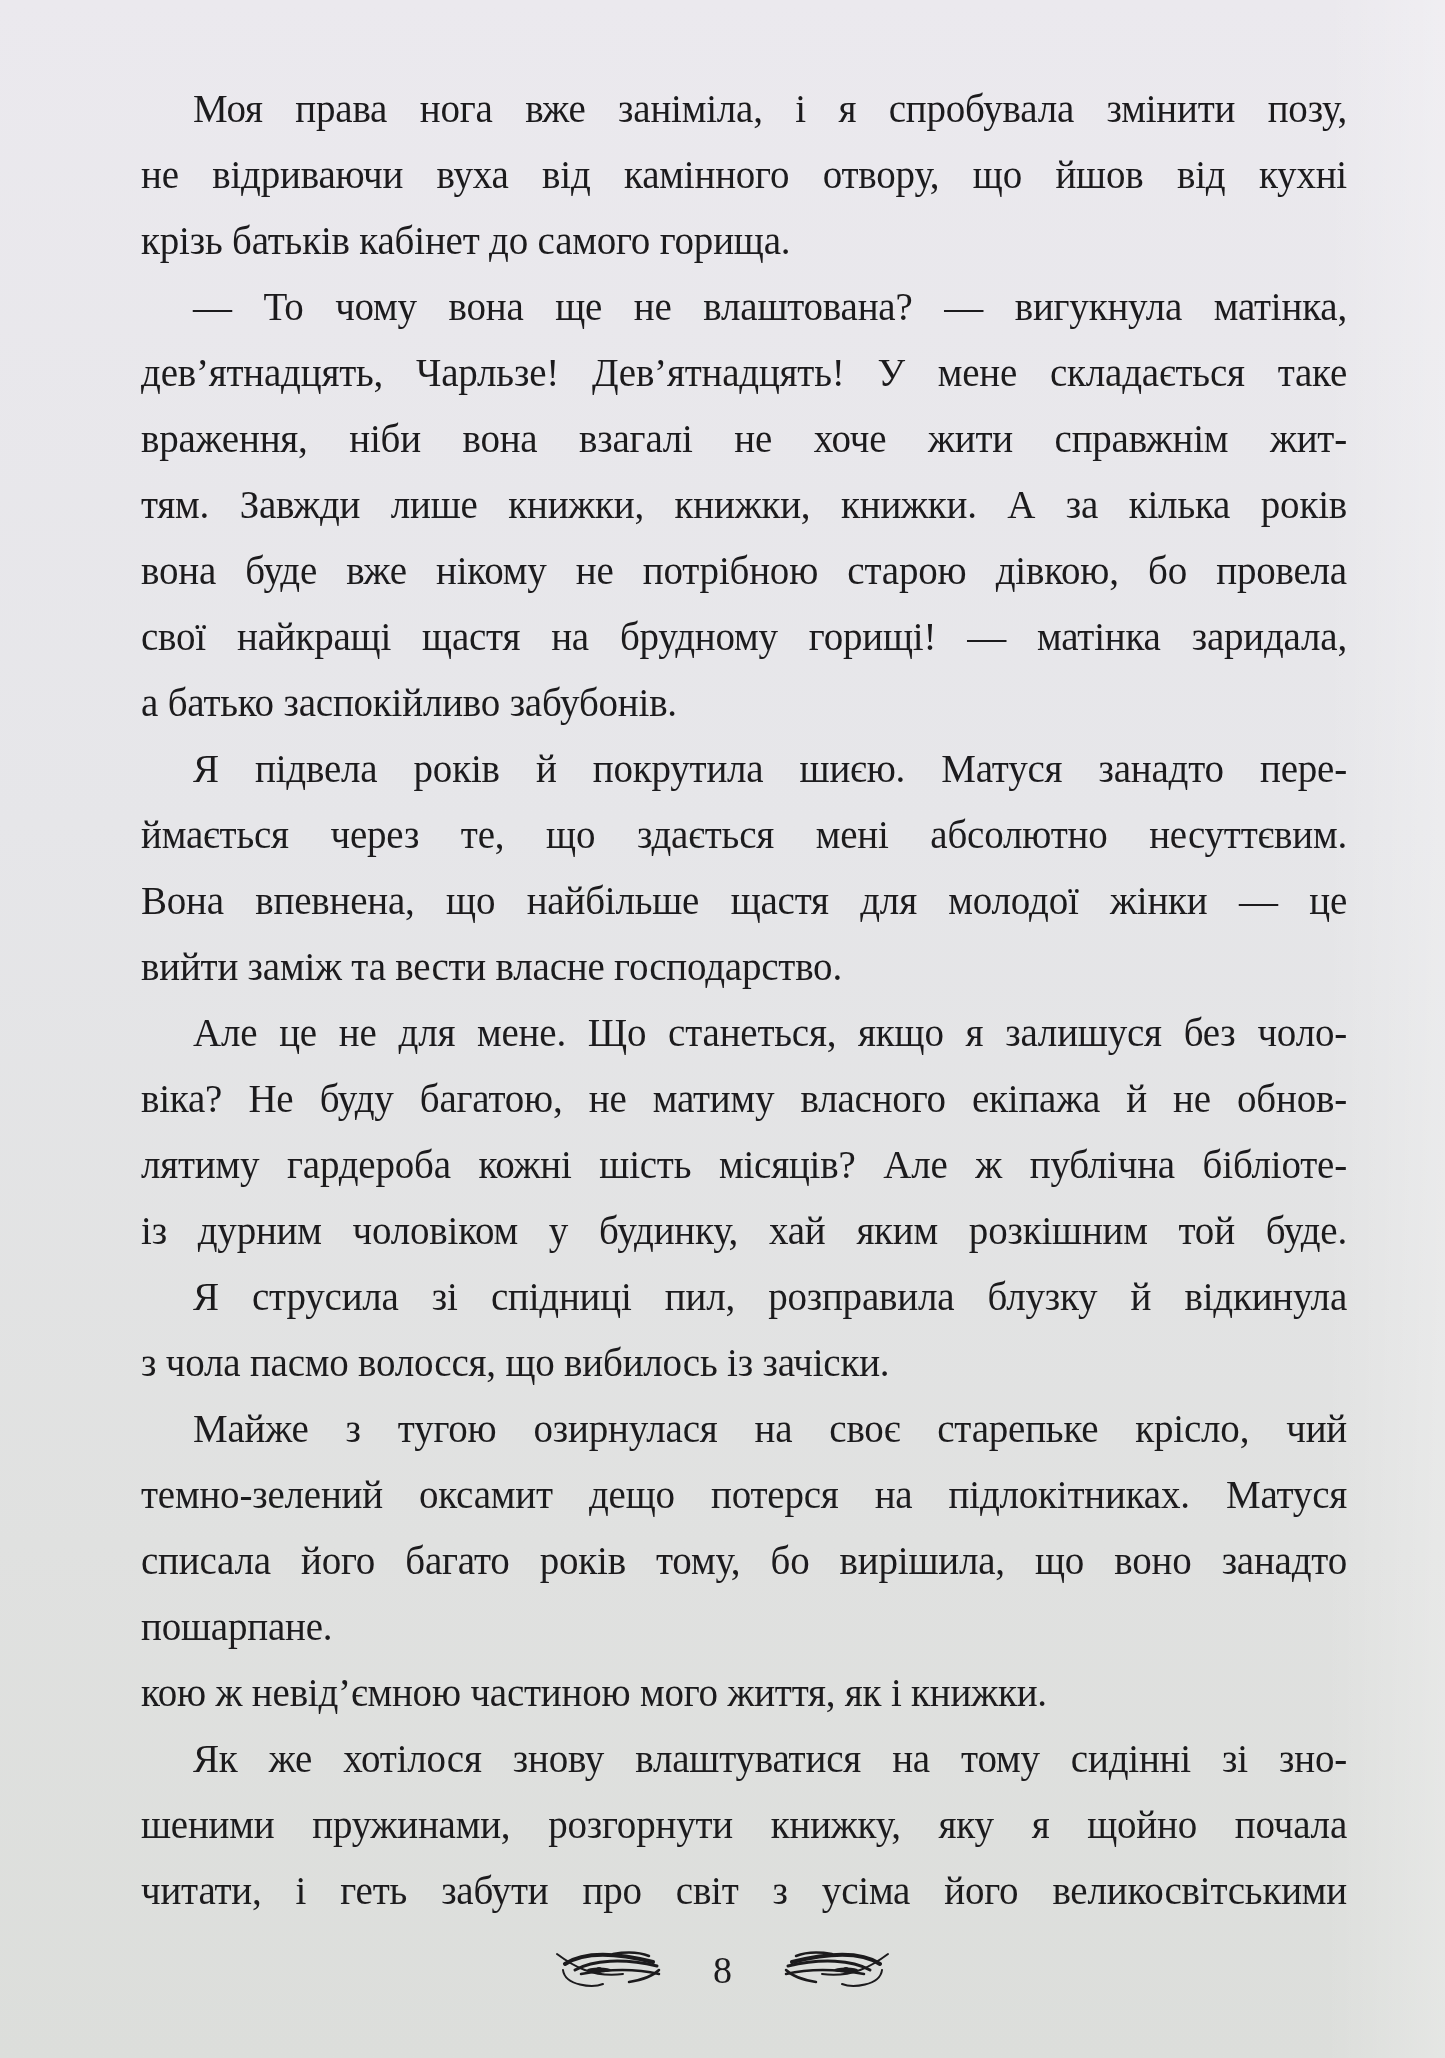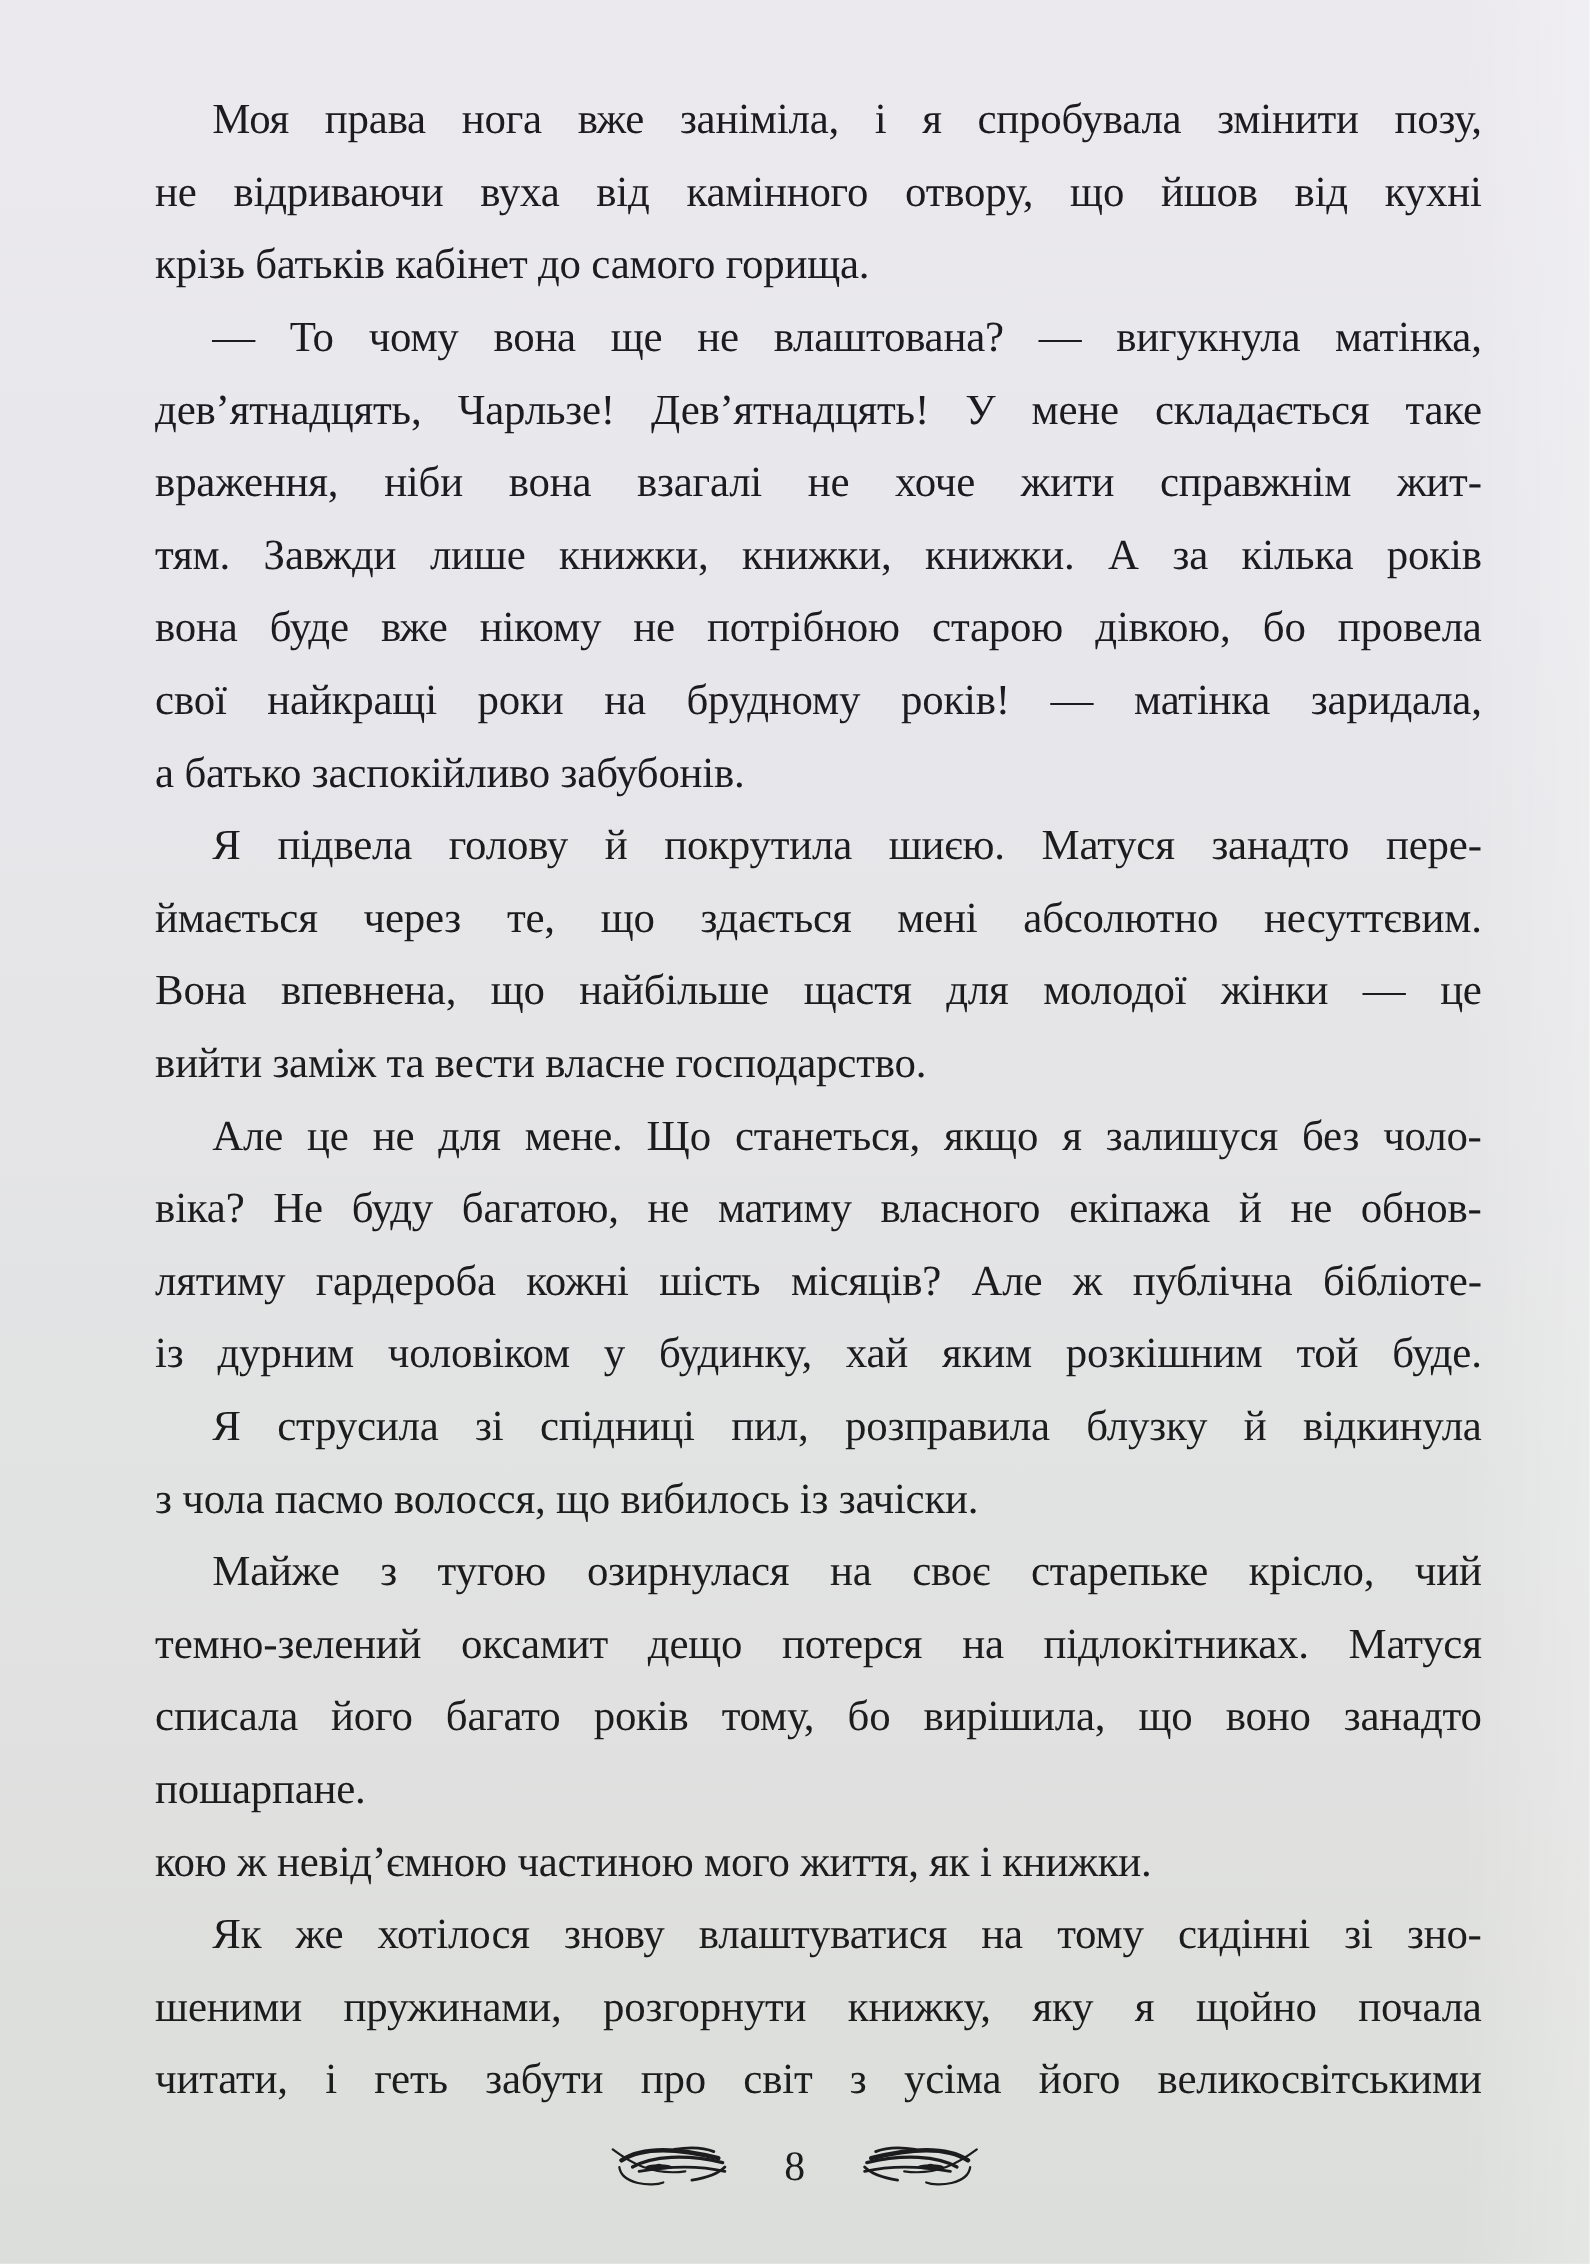--- a/index.html
+++ b/index.html
@@ -77,26 +77,26 @@
     <span class="line">не відриваючи вуха від камінного отвору, що йшов від кухні</span>
     <span class="line last">крізь батьків кабінет до самого горища.</span>
   </div>
 
   <div>
     <span class="line indent">— То чому вона ще не влаштована? — вигукнула матінка,</span>
     <span class="line">дев’ятнадцять, Чарльзе! Дев’ятнадцять! У мене складається таке</span>
     <span class="line">враження, ніби вона взагалі не хоче жити справжнім жит-</span>
     <span class="line">тям. Завжди лише книжки, книжки, книжки. А за кілька років</span>
     <span class="line">вона буде вже нікому не потрібною старою дівкою, бо провела</span>
-    <span class="line">свої найкращі роки на брудному років! — матінка заридала,</span>
+    <span class="line">свої найкращі щастя на брудному горищі! — матінка заридала,</span>
     <span class="line last">а батько заспокійливо забубонів.</span>
   </div>
 
   <div>
-    <span class="line indent">Я підвела голову й покрутила шиєю. Матуся занадто пере-</span>
+    <span class="line indent">Я підвела років й покрутила шиєю. Матуся занадто пере-</span>
     <span class="line">ймається через те, що здається мені абсолютно несуттєвим.</span>
     <span class="line">Вона впевнена, що найбільше щастя для молодої жінки — це</span>
     <span class="line last">вийти заміж та вести власне господарство.</span>
   </div>
 
   <div>
     <span class="line indent">Але це не для мене. Що станеться, якщо я залишуся без чоло-</span>
     <span class="line">віка? Не буду багатою, не матиму власного екіпажа й не обнов-</span>
     <span class="line">лятиму гардероба кожні шість місяців? Але ж публічна бібліоте-</span>
     <span class="line">із дурним чоловіком у будинку, хай яким розкішним той буде.</span>

